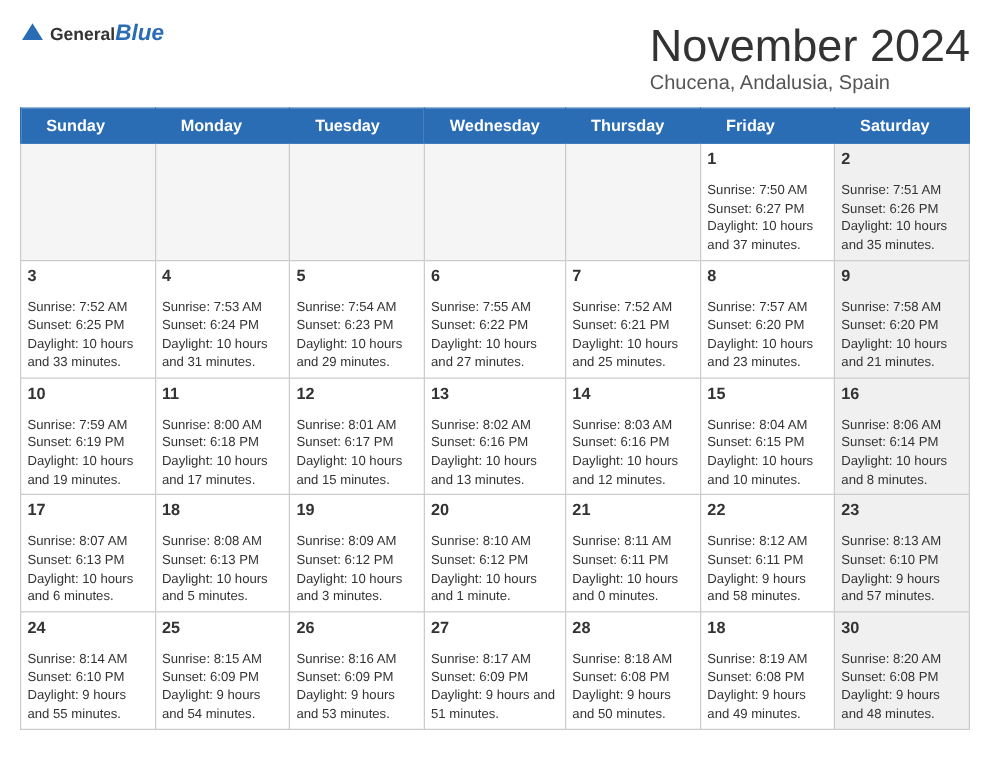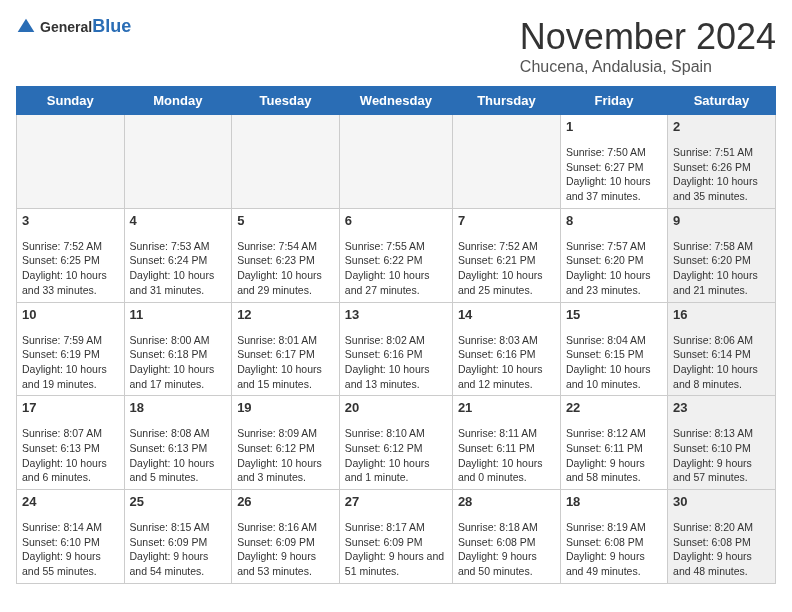--- a/index.html
+++ b/index.html
@@ -39,21 +39,21 @@
     table {
       width: 100%;
       border-collapse: collapse;
     }
     th {
       background-color: #2a6db5;
       color: #fff;
       font-size: 13px;
       font-weight: bold;
       padding: 6px 20px;
-      text-align: center;
+      text-align: left;
       border: 1px solid #2a6db5;
     }
     td {
       border: 1px solid #ccc;
       vertical-align: top;
       padding: 4px 5px;
       font-size: 11px;
       color: #333;
       height: 80px;
       background: #fff;
@@ -80,21 +80,21 @@
   </style>
 </head>
 <body>
 
 <div class="header-area">
   <div class="logo">
     <svg class="logo-icon" viewBox="0 0 24 24" xmlns="http://www.w3.org/2000/svg">
       <polygon points="12,2 22,18 2,18" fill="#2a6db5"></polygon>
     </svg>
     <div>
-      <span style="font-size:14px;font-weight:bold;color:#333;">General</span><span style="font-size:18px;font-weight:bold;color:#2a6db5;">Blue</span>
+      <span style="font-size:14px;font-weight:bold;color:#333;">General</span><span style="font-size:18px;font-weight:bold;color:#2a6db5;font-style:italic;">Blue</span>
     </div>
   </div>
   <div class="title-area">
     <div class="month-title">November 2024</div>
     <div class="subtitle">Chucena, Andalusia, Spain</div>
   </div>
 </div>
 
 <table>
   <thead>

